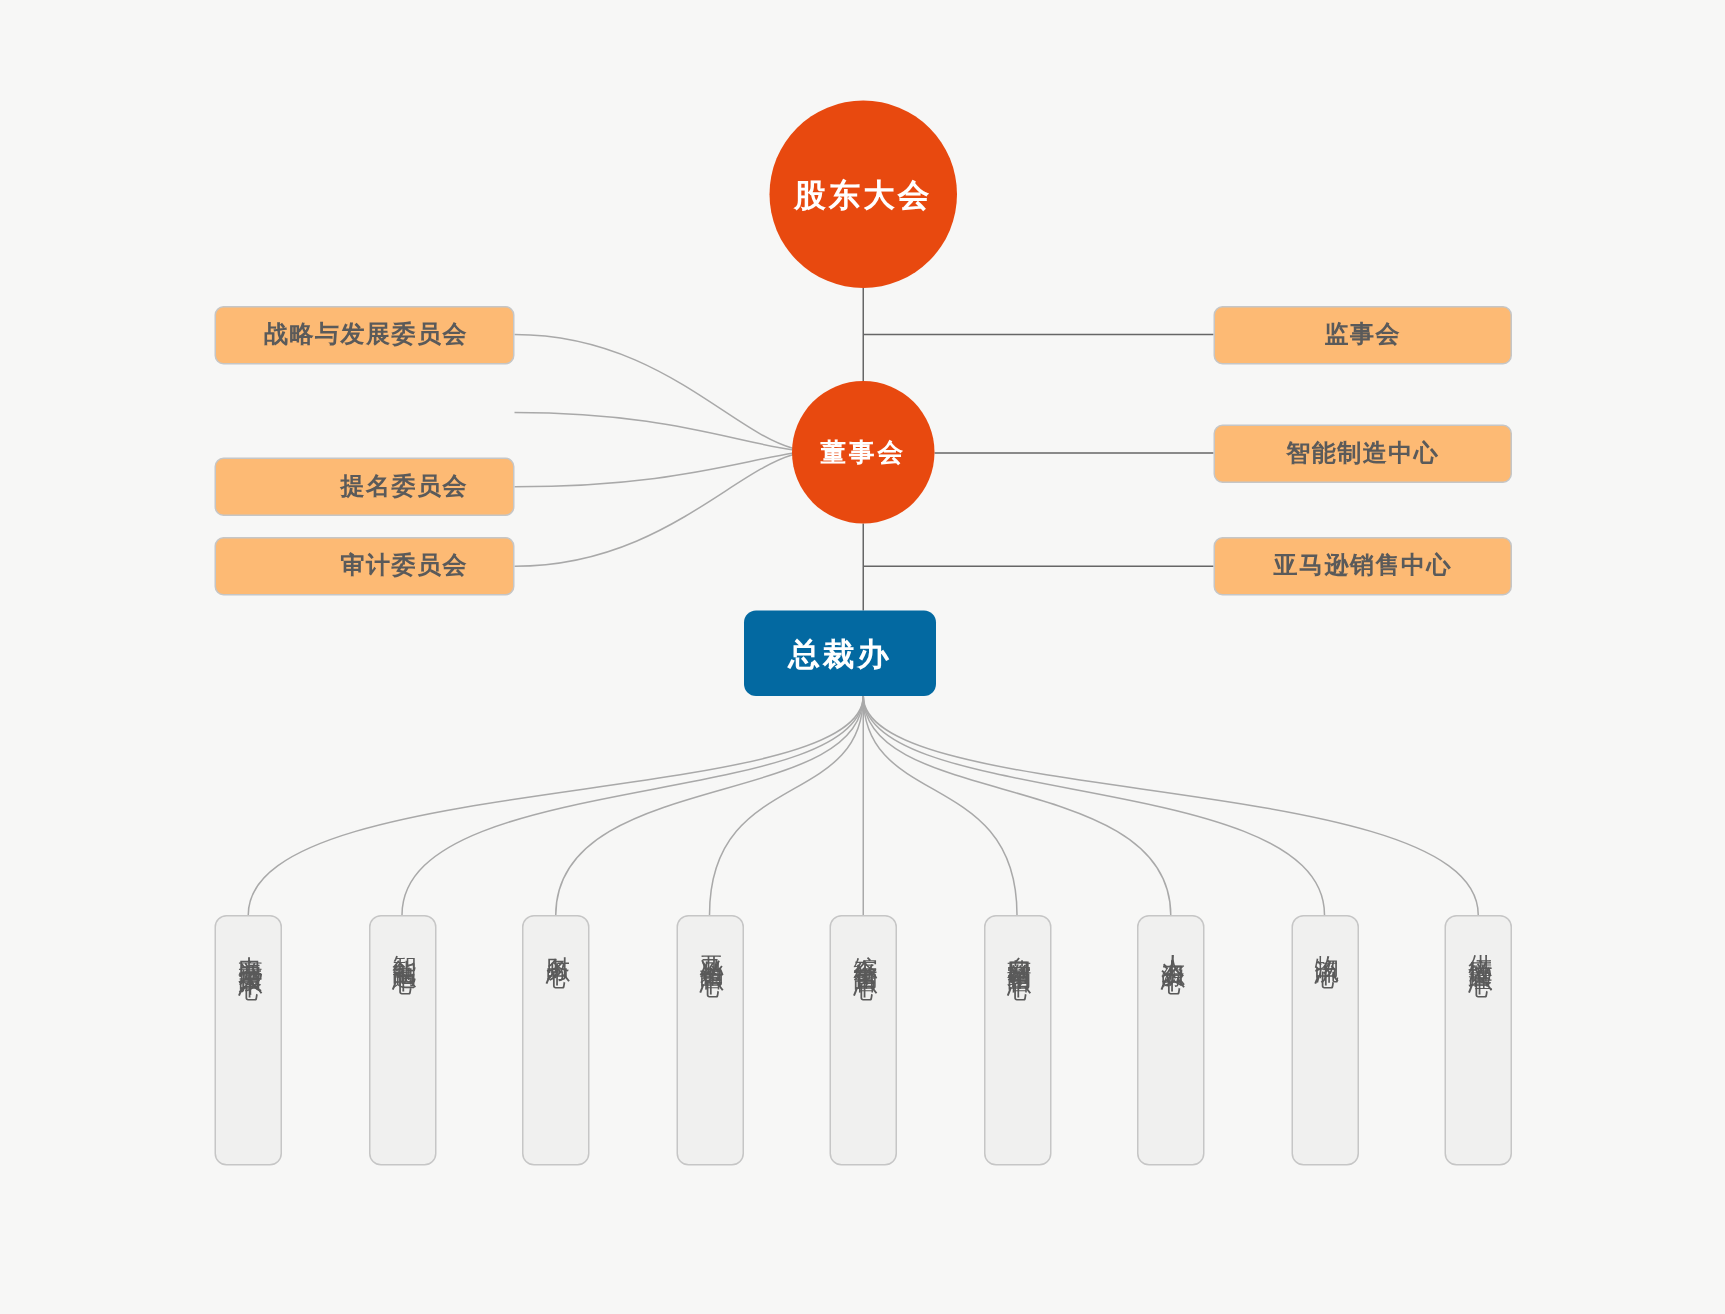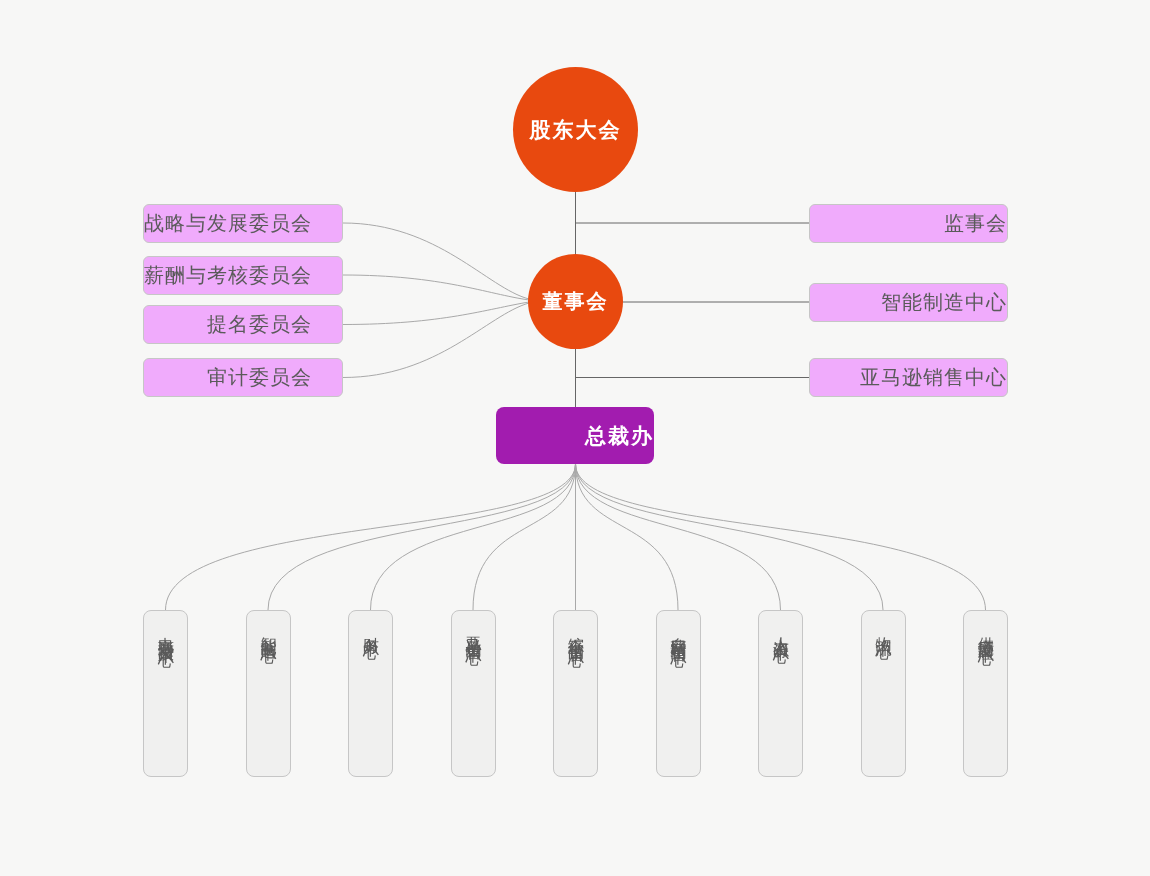--- a/index.html
+++ b/index.html
@@ -17,40 +17,41 @@
 
   .circle {
     border-radius: 50%;
     background: #e8490f;
     color: #ffffff;
     font-weight: bold;
     justify-content: center;
     letter-spacing: 2px;
   }
   .circle-root { left: 513px; top: 67px;  width: 125px; height: 125px; font-size: 21px; }
-  .circle-board{ left: 528px; top: 254px; width: 95px;  height: 95px;  font-size: 20px; }
+  .circle-board{ left: 528px; top: 254px; width: 95px;  height: 95px;  font-size: 17px; }
 
   .exec-box {
-    left: 496px; top: 407px; width: 158px; height: 57px;
-    background: #a21caf; color: #ffffff;
+    left: 496px; top: 407px; width: 128px; height: 57px;
+    background: #0369a1; color: #ffffff;
     border-radius: 8px; font-size: 21px; font-weight: bold;
-    justify-content: flex-end; letter-spacing: 2px;
+    justify-content: center; letter-spacing: 2px;
   }
 
   .side-box {
     height: 39px;
-    background: #f0abfc;
+    background: #fdba74;
     border: 1px solid #c6c6c6;
     border-radius: 6px;
     color: #5a5a5a;
-    font-size: 20px;
+    font-size: 16px;
     letter-spacing: 1px;
+    font-weight: bold;
   }
   .l-box { left: 143px; width: 200px; justify-content: flex-end; padding-right: 30px; }
-  .r-box { left: 809px; width: 199px; justify-content: flex-end; }
+  .r-box { left: 809px; width: 199px; justify-content: center; }
 
   .dept {
     position: absolute; top: 610px; width: 45px; height: 167px;
     background: #f0f0ef;
     border: 1px solid #c6c6c6;
     border-radius: 8px;
     display: flex; justify-content: center; align-items: flex-start;
   }
   .dept span {
     writing-mode: vertical-rl;
@@ -99,23 +100,20 @@
     <span>董事会</span>
   </div>
 
   <div class="node exec-box">
     <span>总裁办</span>
   </div>
 
   <div class="node side-box l-box" style="top:203.5px">
     <span>战略与发展委员会</span>
   </div>
-  <div class="node side-box l-box" style="top:255.5px">
-    <span>薪酬与考核委员会</span>
-  </div>
   <div class="node side-box l-box" style="top:305px">
     <span>提名委员会</span>
   </div>
   <div class="node side-box l-box" style="top:358px">
     <span>审计委员会</span>
   </div>
 
   <div class="node side-box r-box" style="top:203.5px">
     <span>监事会</span>
   </div>

